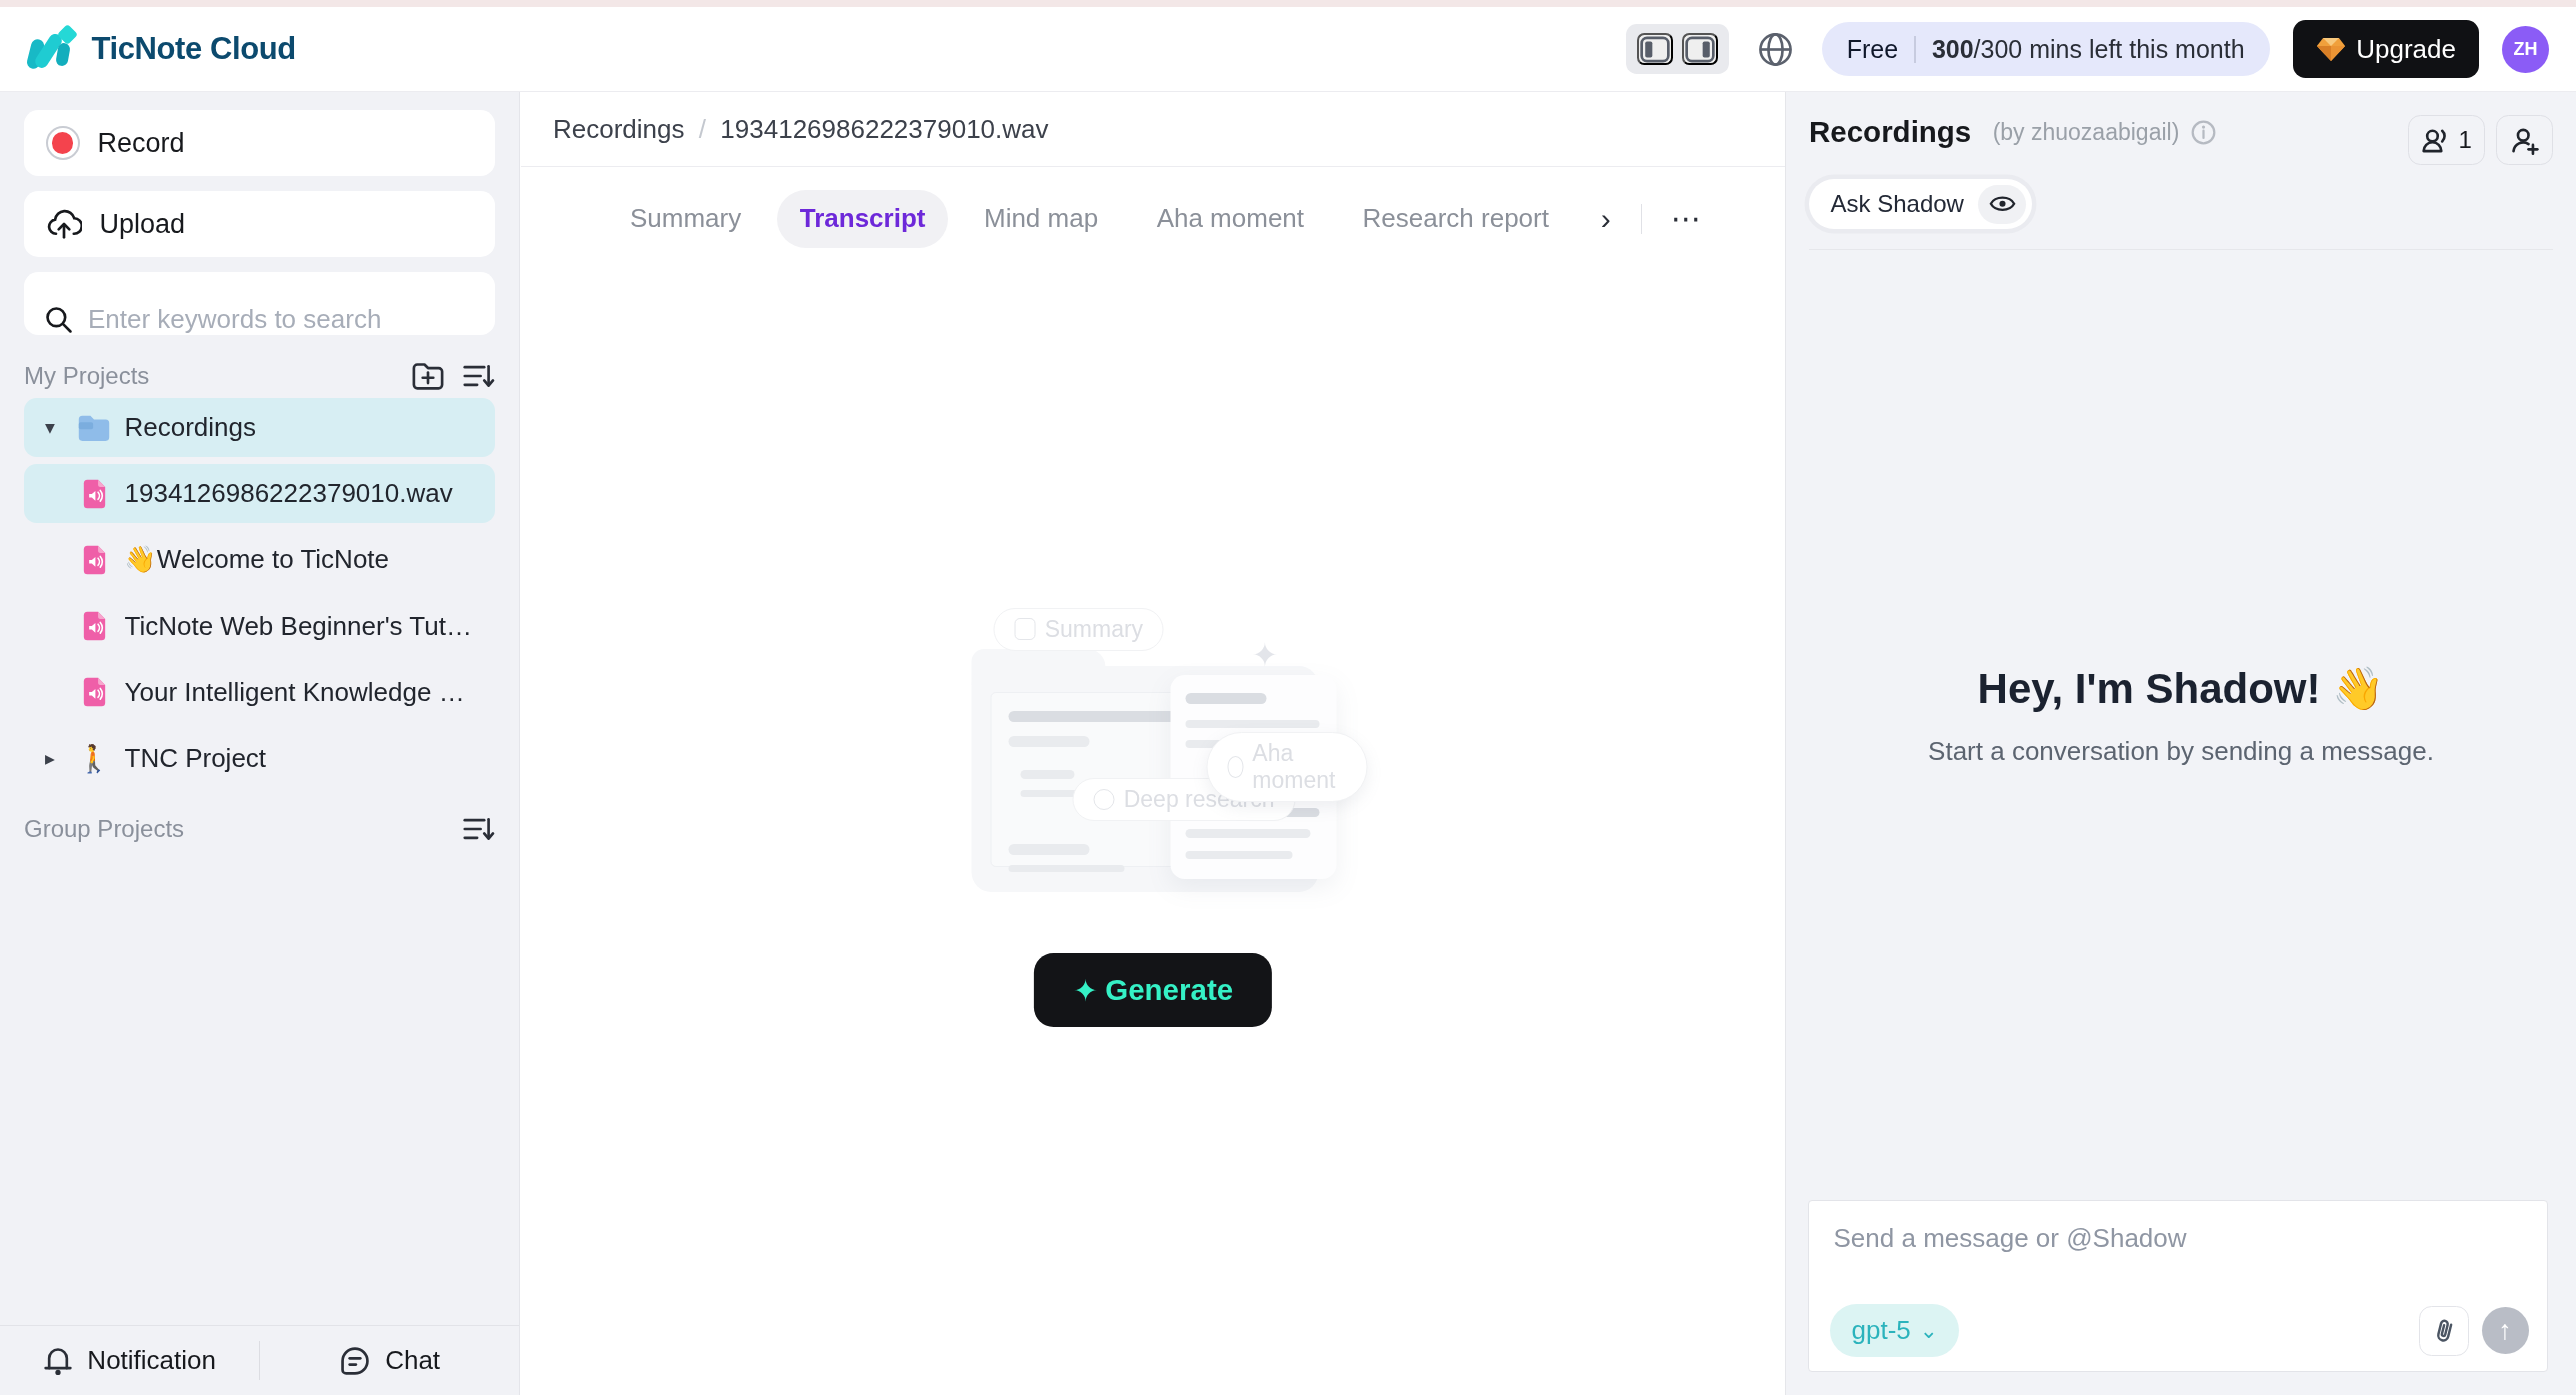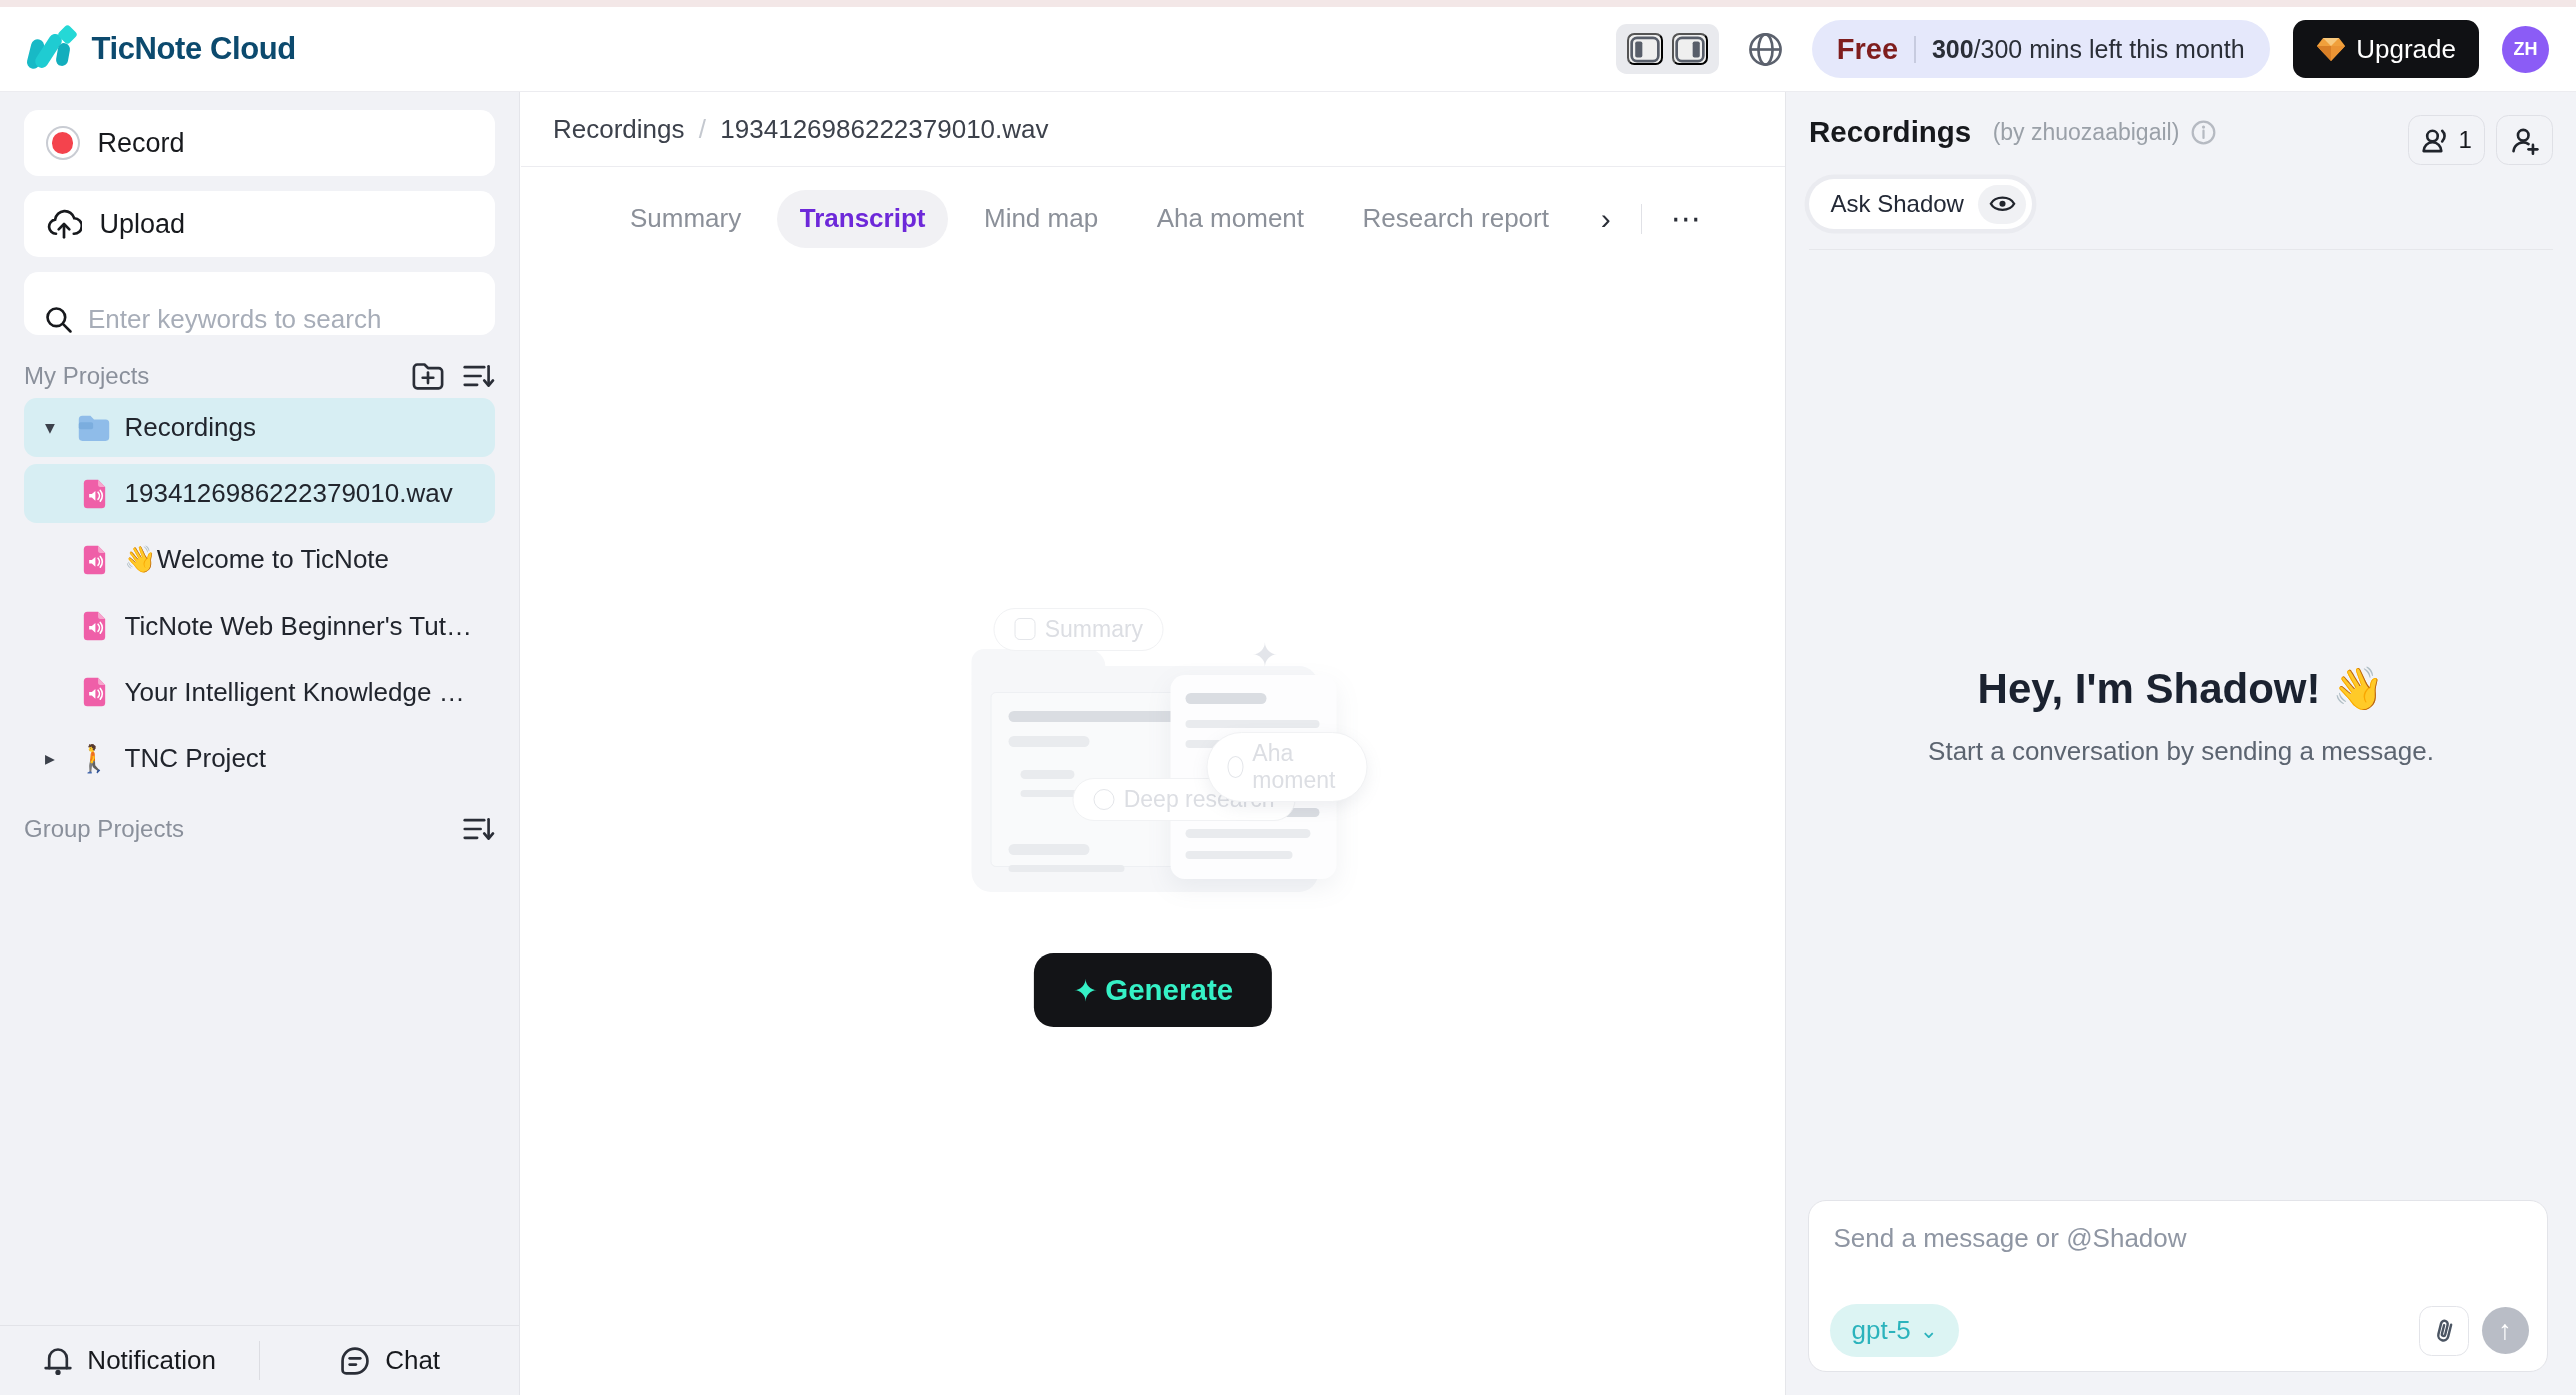--- a/index.html
+++ b/index.html
@@ -19,21 +19,21 @@
   .logo .b2 { left:15px; top:7.2px; width:13.4px; height:38px; border-radius:7.2px; background:#1fccd2; transform:rotate(33deg); }
   .logo .b3 { left:29.5px; top:18px; width:11.6px; height:23px; border-radius:6.3px; background:#13aebd; transform:rotate(10deg); }
   .logo .dm { right:3.6px; top:1.8px; width:15px; height:15px; border-radius:3.6px; background:#25d8d6; transform:rotate(45deg); }
   .brand-name { font-size:31px; font-weight:bold; color:#0c4a6e; letter-spacing:-0.4px; }
 
   .header-right { display:flex; align-items:center; gap:23px; }
   .panel-toggles { display:flex; align-items:center; gap:9px; background:#e9eaee; border-radius:10.7px; padding:9px 10.7px; }
   .ptog { width:36px; height:32px; display:flex; align-items:center; justify-content:center; border-radius:7.2px; cursor:pointer; }
   .globe-btn { display:flex; align-items:center; justify-content:center; width:47px; height:47px; cursor:pointer; }
   .plan-pill { display:flex; align-items:center; gap:16px; background:#e5e8fb; border-radius:894px; padding:12.5px 25px; }
-  .plan-free { font-size:29px; font-weight:bold; color:#7f1d1d; }
+  .plan-free { font-size:25px; font-weight:normal; color:#0f172a; }
   .plan-sep { width:1.8px; height:27px; background:#c7cbdf; }
   .plan-usage { font-size:25px; color:#2a2e37; }
   .plan-usage b { font-weight:bold; }
   .upgrade-btn { display:flex; align-items:center; gap:10.7px; background:#101114; color:#fff; border:none; cursor:pointer;
                  border-radius:12.5px; padding:13.4px 23px; font-size:26px; font-family:inherit; }
   .avatar { width:47px; height:47px; border-radius:50%; background:#8b5cf6; color:#fff; font-size:18px; font-weight:bold;
             display:flex; align-items:center; justify-content:center; cursor:pointer;text-align:right; }
 
   
   .sidebar { position:absolute; left:0; top:92px; width:520px; height:1303px; background:#f1f2f6;
@@ -121,21 +121,21 @@
               box-shadow:0 0 0 4.5px rgba(140,145,160,0.07); cursor:pointer; }
   .ask-label { font-size:24px; color:#232936; margin-right:14.3px;text-align:right; }
   .ask-eye { width:48px; height:39px; background:#f0f1f4; border-radius:894px; display:flex; align-items:center; justify-content:center; }
   .chat-divider { margin-top:19.7px; height:0.9px; background:#e6e7eb; }
 
   .chat-greeting { position:absolute; left:0; top:572px; width:100%; text-align:center; }
   .greet-title { font-size:42px; font-weight:bold; color:#1b2230; }
   .greet-sub { margin-top:23px; font-size:26px; color:#5c6470; }
 
   .chat-input-card { position:absolute; left:21.5px; top:1108px; width:740px; height:172px; background:#fff;
-                     border:0.9px solid #e3e4e9; border-radius:18px; padding:21.5px 21.5px 16px 25px; }
+                     border:0.9px solid #e3e4e9; border-radius:4px; padding:21.5px 21.5px 16px 25px; }
   .chat-input-card textarea { width:100%; height:63px; border:none; outline:none; resize:none; font-size:26px; font-family:inherit;
                               color:#17191d; background:transparent; }
   .chat-input-card textarea::placeholder { color:#8f96a3; }
   .chat-input-bottom { position:absolute; left:21.5px; right:18px; bottom:14.3px; display:flex; align-items:center; justify-content:space-between; }
   .model-pill { display:flex; align-items:center; gap:9px; background:#dcf4f3; border:none; border-radius:894px;
                 padding:10.7px 21.5px; cursor:pointer; }
   .model-label { font-size:26px; color:#2bb3bc; font-family:inherit; }
   .model-caret { font-size:21.5px; color:#2bb3bc; }
   .input-actions { display:flex; align-items:center; gap:12.5px; }
   .attach-btn { width:50px; height:50px; background:#fff; border:0.9px solid #e3e4e9; border-radius:12.5px; cursor:pointer;

